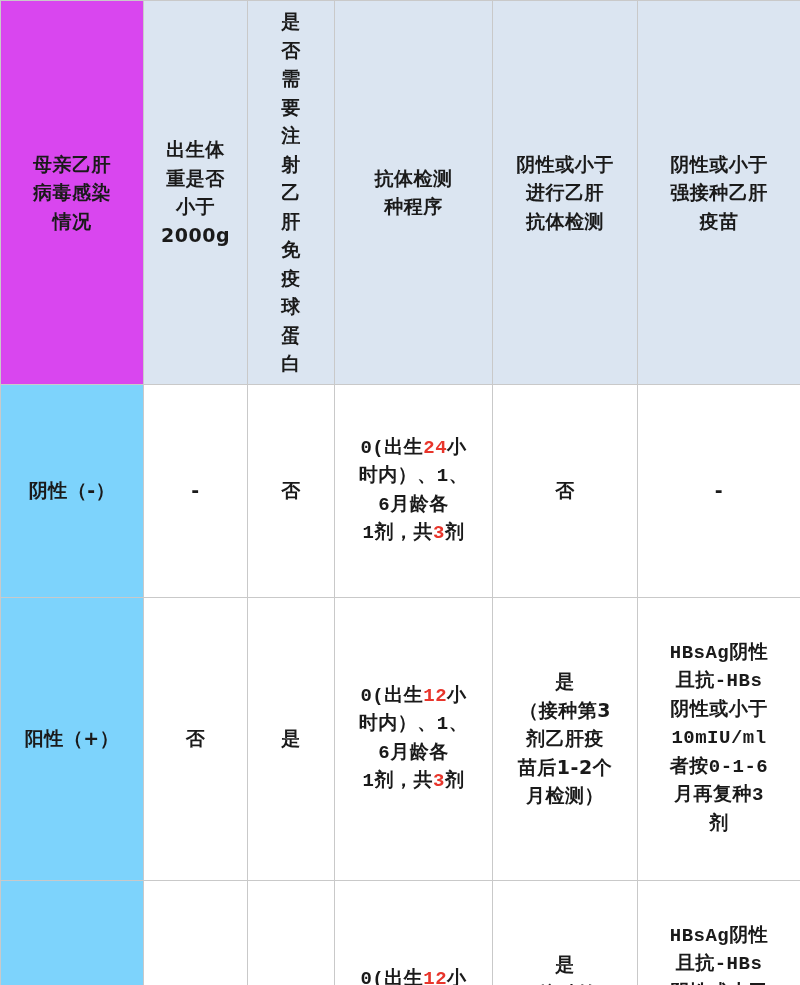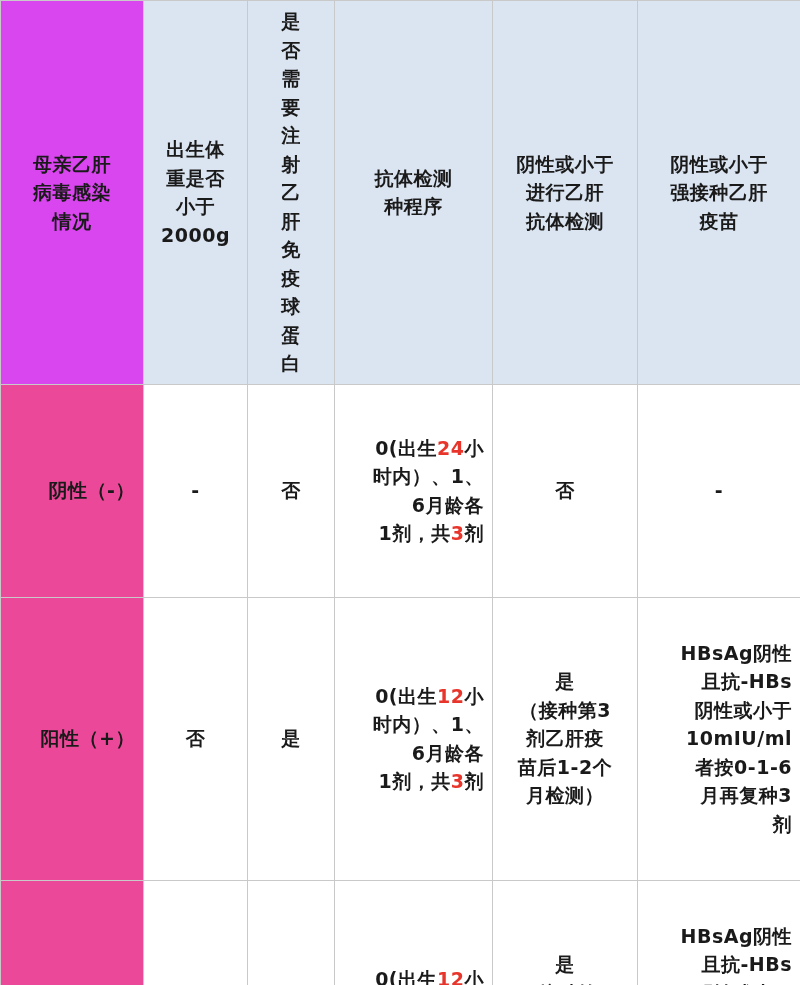--- a/index.html
+++ b/index.html
@@ -38,43 +38,43 @@
   col.c4 { width: 145px; }
   col.c5 { width: 163px; }
 
   thead th.head-first {
     background: #d946ef;
   }
   thead th.head-rest {
     background: #dbe5f1;
   }
   tbody td.first-col {
-    background: #ec4899;
-    text-align: right;
+    background: #7dd3fc;
   }
   tbody td.body-cell {
     background: #ffffff;
   }
   thead th {
     height: 243px;
   }
   tbody tr.row-1 td { height: 200px; }
   tbody tr.row-2 td { height: 270px; }
   tbody tr.row-3 td { height: 270px; }
 
   .cell-text {
     display: block;
     white-space: pre-line;
   }
   .hl {
     color: #e8352b;
   }
   td.prog-cell .cell-text,
   td.boost-cell .cell-text {
-    text-align: right;
+    text-align: center;
+    font-family: Liberation Mono, monospace;
   }
   td.prog-cell, td.boost-cell {
     padding-left: 10px;
     padding-right: 6px;
   }
 </style>
 </head>
 <body>
 
 <table class="vax-table">

